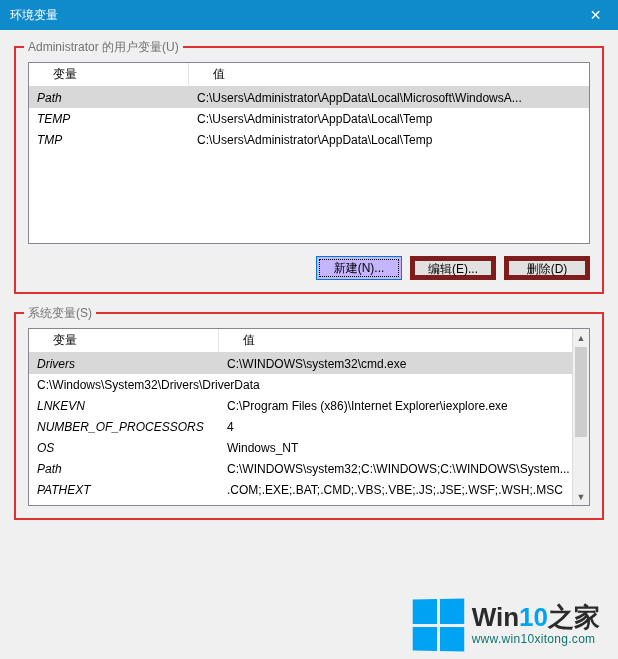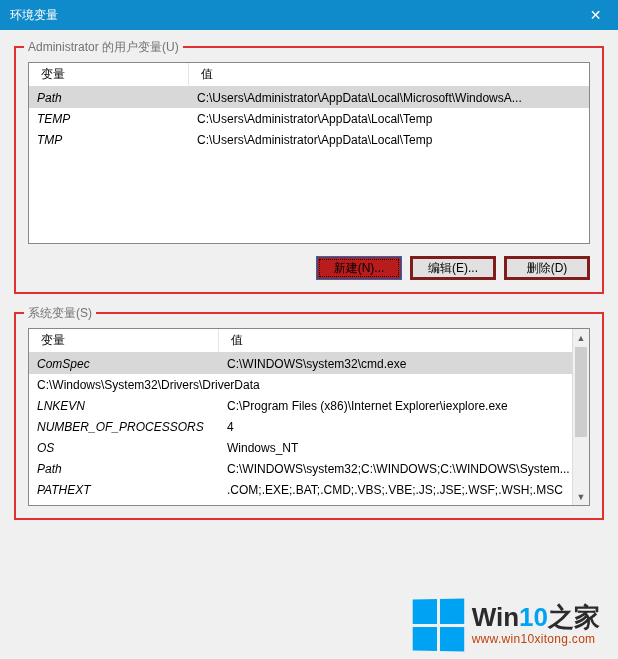--- a/index.html
+++ b/index.html
@@ -66,21 +66,21 @@
     }
     .listview.sys { height: 178px; }
     .lv-header {
       display: flex;
       background: #fff;
       border-bottom: 1px solid #d8d8d8;
       height: 24px;
       align-items: center;
     }
     .lv-header .col {
-      padding: 4px 12px;
+      padding: 4px 24px;
       font-size: 12px;
       color: #000;
       border-right: 1px solid #e5e5e5;
     }
     .lv-header .col:last-child { border-right: none; flex: 1; }
     .col-name { width: 160px; flex-shrink: 0; }
     .sys .col-name { width: 190px; }
     .lv-rows { }
     .lv-row {
       display: flex;
@@ -118,29 +118,29 @@
     .btn-row {
       display: flex;
       justify-content: flex-end;
       gap: 8px;
       margin-top: 12px;
     }
     .btn {
       min-width: 86px;
       height: 24px;
       background: #e1e1e1;
-      border: 3px solid #7f1d1d;
+      border: 5px solid #7f1d1d;
       font-size: 12px;
       font-family: inherit;
       cursor: pointer;
       padding: 0 10px;
     }
     .btn.focus {
       border: 1px solid #0078d7;
-      background: #b91c1c;
+      background: #c4b5fd;
       outline: 1px dotted #000;
       outline-offset: -4px;
     }
     .watermark {
       position: absolute;
       right: 18px;
       bottom: 8px;
       display: flex;
       align-items: center;
       gap: 8px;
@@ -150,21 +150,21 @@
       display: grid;
       grid-template-columns: 1fr 1fr;
       grid-template-rows: 1fr 1fr;
       gap: 3px;
       transform: perspective(200px) rotateY(-8deg);
     }
     .winlogo div { background: #00a3f3; }
     .wm-text { line-height: 1.15; }
     .wm-main { font-size: 26px; font-weight: bold; color: #2b2b2b; font-family: "Segoe UI", Arial, sans-serif; }
     .wm-main .accent { color: #00a3f3; font-weight: bold; }
-    .wm-sub { font-size: 12px; color: #c2410c; letter-spacing: 0.3px; }
+    .wm-sub { font-size: 12px; color: #0f766e; letter-spacing: 0.3px; }
   </style>
 </head>
 <body>
 
 <div class="titlebar">
   <span class="title">环境变量</span>
   <div class="close">
     <span>✕</span>
   </div>
 </div>
@@ -205,21 +205,21 @@
   <div class="group">
     <span class="group-label">系统变量(S)</span>
 
     <div class="listview sys">
       <div class="lv-header">
         <div class="col col-name">变量</div>
         <div class="col">值</div>
       </div>
       <div class="lv-rows" id="sys-rows">
           <div class="lv-row selected">
-            <div class="cell cell-name">ComSpec</div>
+            <div class="cell cell-name">Drivers</div>
             <div class="cell cell-value">C:\WINDOWS\system32\cmd.exe</div>
           </div>
           <div class="lv-row">
             <div class="cell cell-value">C:\Windows\System32\Drivers\DriverData</div>
           </div>
           <div class="lv-row">
             <div class="cell cell-name">LNKEVN</div>
             <div class="cell cell-value">C:\Program Files (x86)\Internet Explorer\iexplore.exe</div>
           </div>
           <div class="lv-row">

